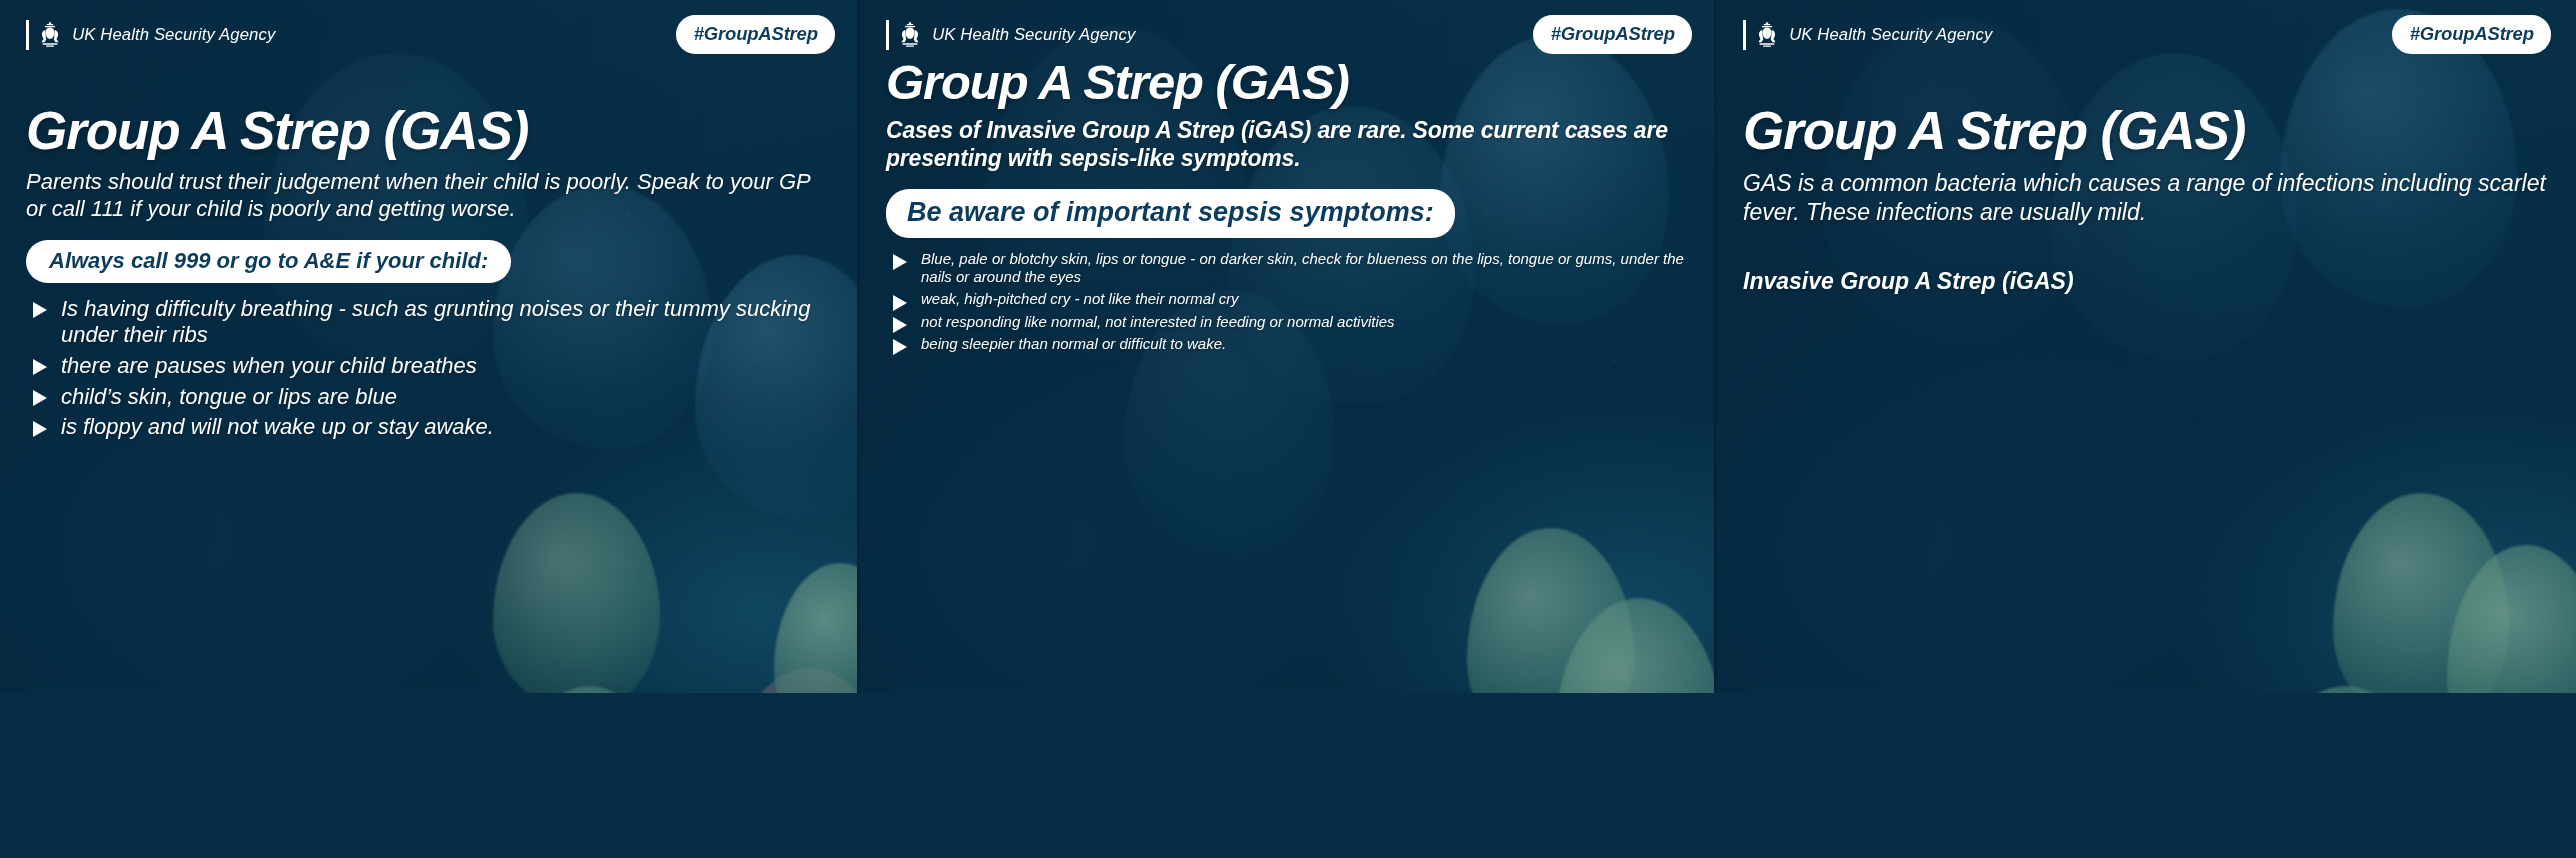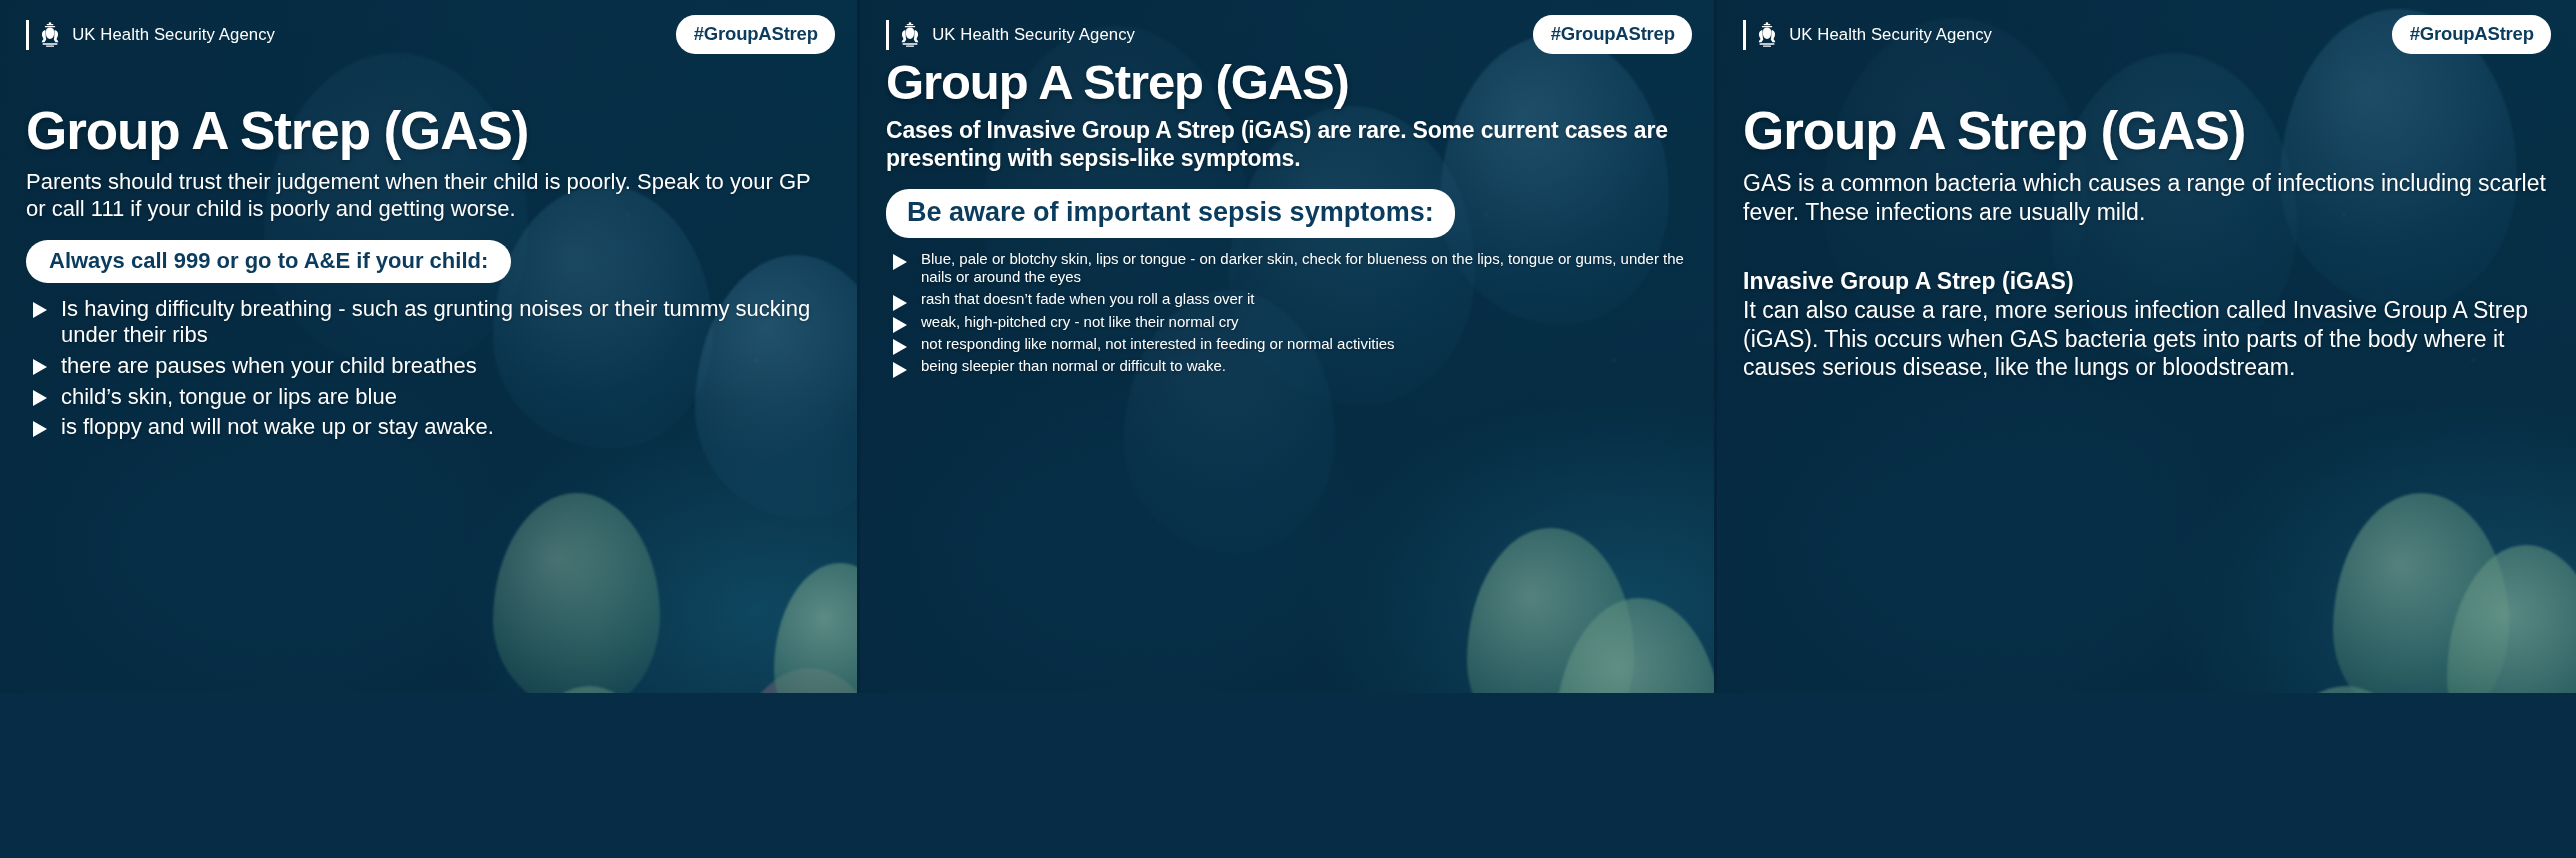--- a/index.html
+++ b/index.html
@@ -7,20 +7,21 @@
   body { font-family:"Liberation Sans", sans-serif; overflow:hidden; }
 
   .board { position:relative; width:2576px; height:858px; display:flex; }
 
   .panel {
     position:relative;
     height:693px;
     overflow:hidden;
     background:#b91c1c;
     flex:0 0 auto;
+    font-style:italic;
   }
   .panel--a { width:860px; }
   .panel--b { width:857px; }
   .panel--c { width:859px; }
 
   .panel__sep { position:absolute; top:0; right:0; width:3.5px; height:100%; background:#05243a; z-index:6; }
 
   
   .bg { position:absolute; inset:0; z-index:0; }
   .bg__base {
@@ -215,21 +216,20 @@
       </div>
       <span class="hashtag">#GroupAStrep</span>
     </header>
 
     <div class="content content--b">
       <h1 class="headline headline--b">Group A Strep (GAS)</h1>
       <p class="lede lede--b">Cases of Invasive Group A Strep (iGAS) are rare. Some current cases are presenting with sepsis-like symptoms.</p>
       <div class="pill pill--b">Be aware of important sepsis symptoms:</div>
       <ul class="bullets bullets--b">
         <li><span class="tri"></span><span>Blue, pale or blotchy skin, lips or tongue - on darker skin, check for blueness on the lips, tongue or gums, under the nails or around the eyes</span></li>
-        <li><span class="tri"></span><span>rash that doesn’t fade when you roll a glass over it</span></li>
         <li><span class="tri"></span><span>weak, high-pitched cry - not like their normal cry</span></li>
         <li><span class="tri"></span><span>not responding like normal, not interested in feeding or normal activities</span></li>
         <li><span class="tri"></span><span>being sleepier than normal or difficult to wake.</span></li>
       </ul>
     </div>
     <div class="panel__sep"></div>
   </section>
 
   <section class="panel panel--c">
     <div class="bg">
@@ -261,18 +261,17 @@
         </svg>
         <span class="brand__name">UK Health Security Agency</span>
       </div>
       <span class="hashtag">#GroupAStrep</span>
     </header>
 
     <div class="content content--c">
       <h1 class="headline headline--c">Group A Strep (GAS)</h1>
       <p class="lede lede--c">GAS is a common bacteria which causes a range of infections including scarlet fever. These infections are usually mild.</p>
       <h2 class="subhead">Invasive Group A Strep (iGAS)</h2>
-      <p class="body-c">It can also cause a rare, more serious infection called Invasive Group A Strep (iGAS). This occurs when GAS bacteria gets into parts of the body where it causes serious disease, like the lungs or bloodstream.</p>
     </div>
   </section>
 
 </div>
 
 
 </body></html>

